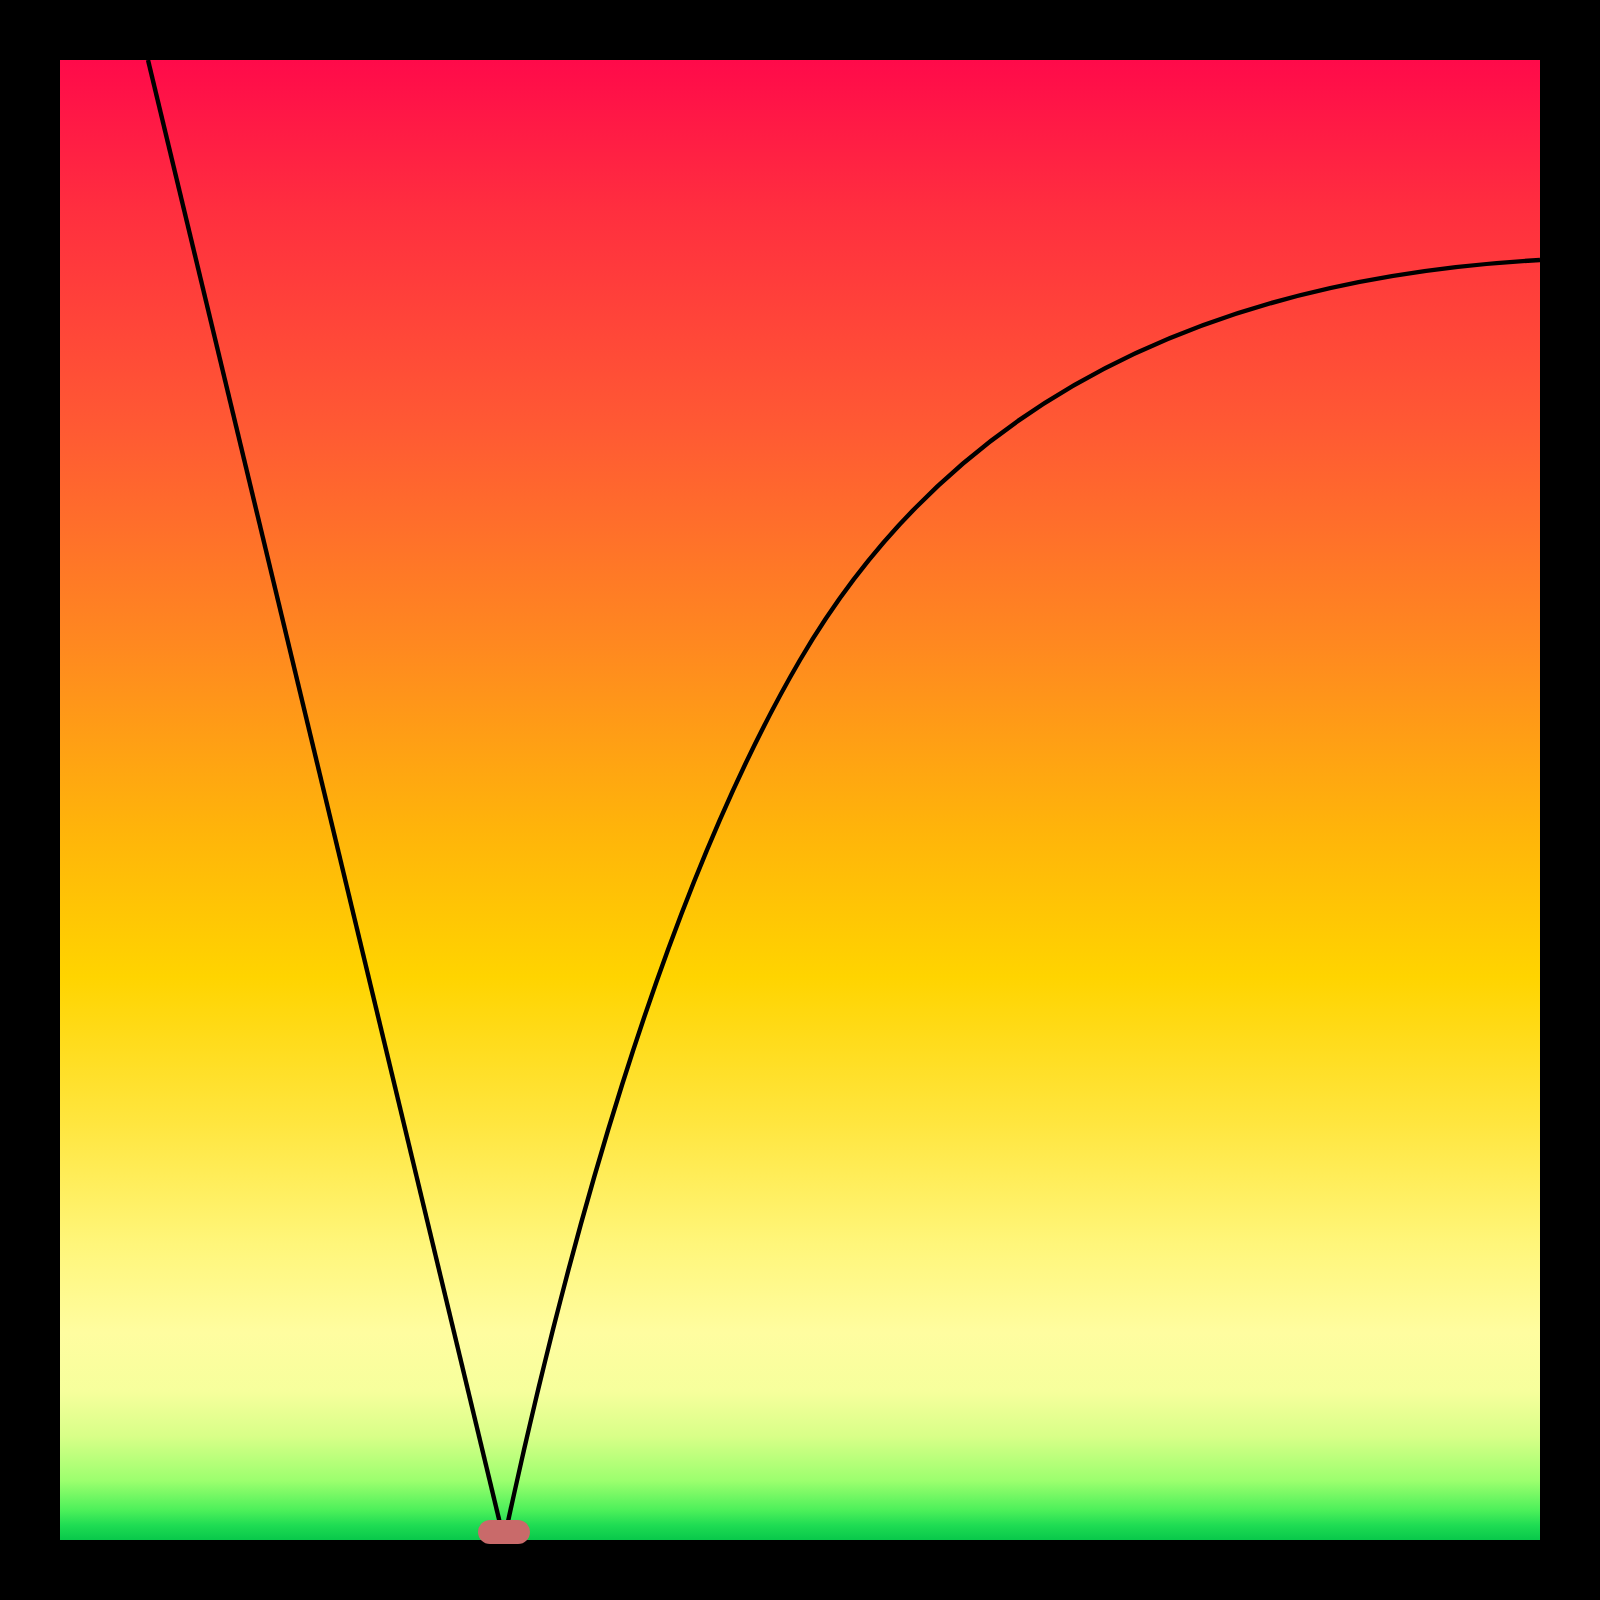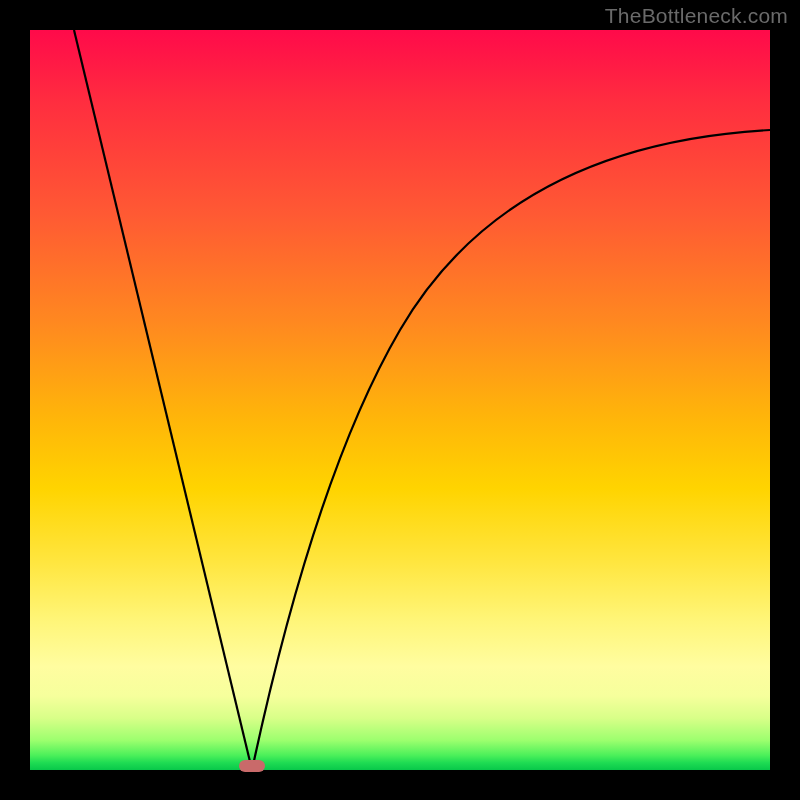--- a/index.html
+++ b/index.html
@@ -79,14 +79,13 @@
                L 222 740" fill="none" stroke="#000" stroke-width="2.2"></path>
 
       <path d="M 222 740
                C 252 600, 300 420, 370 300
                C 440 180, 560 110, 740 100" fill="none" stroke="#000" stroke-width="2.2"></path>
     </svg>
 
     <div class="marker" style="left:222px; top:736px"></div>
   </div>
 
-  <div class="watermark">TheBottleneck.com</div>
 </div>
 
 </body></html>

